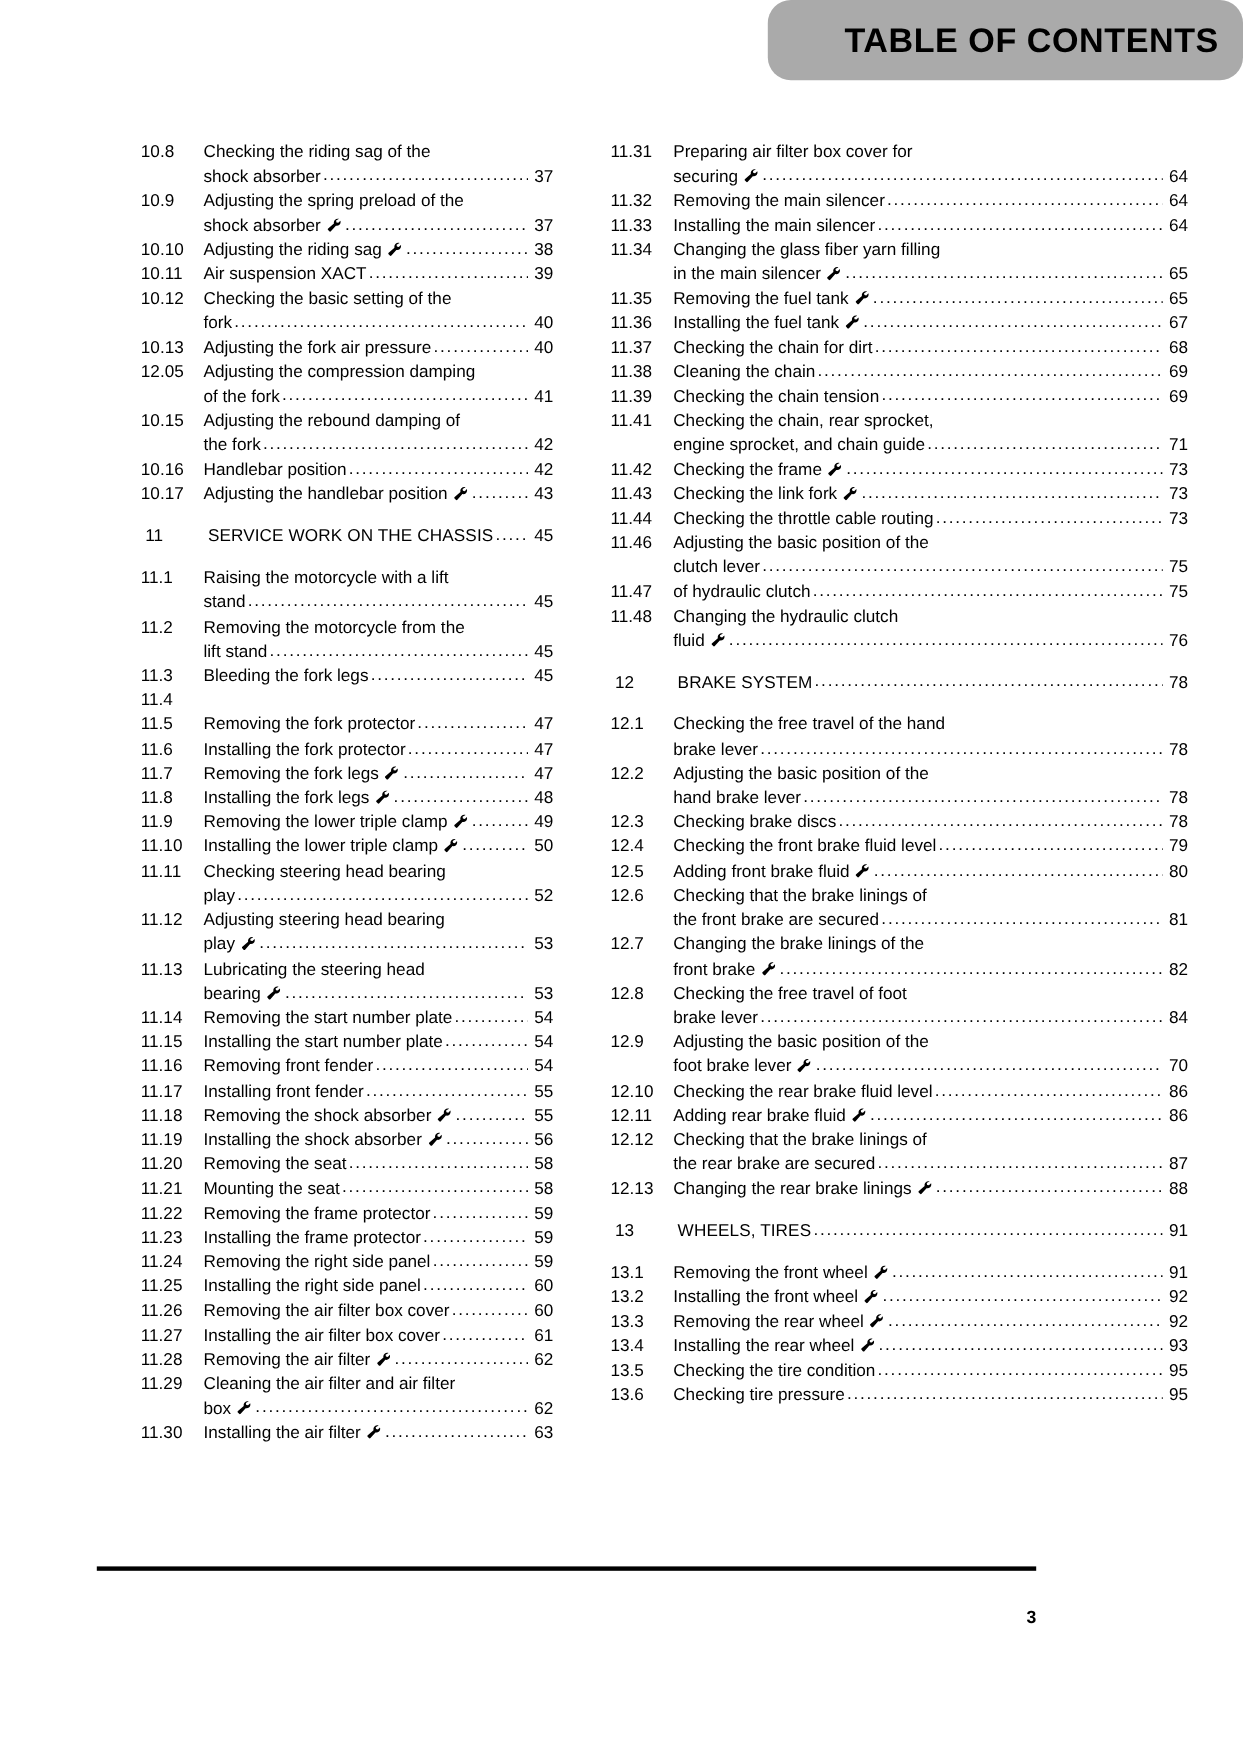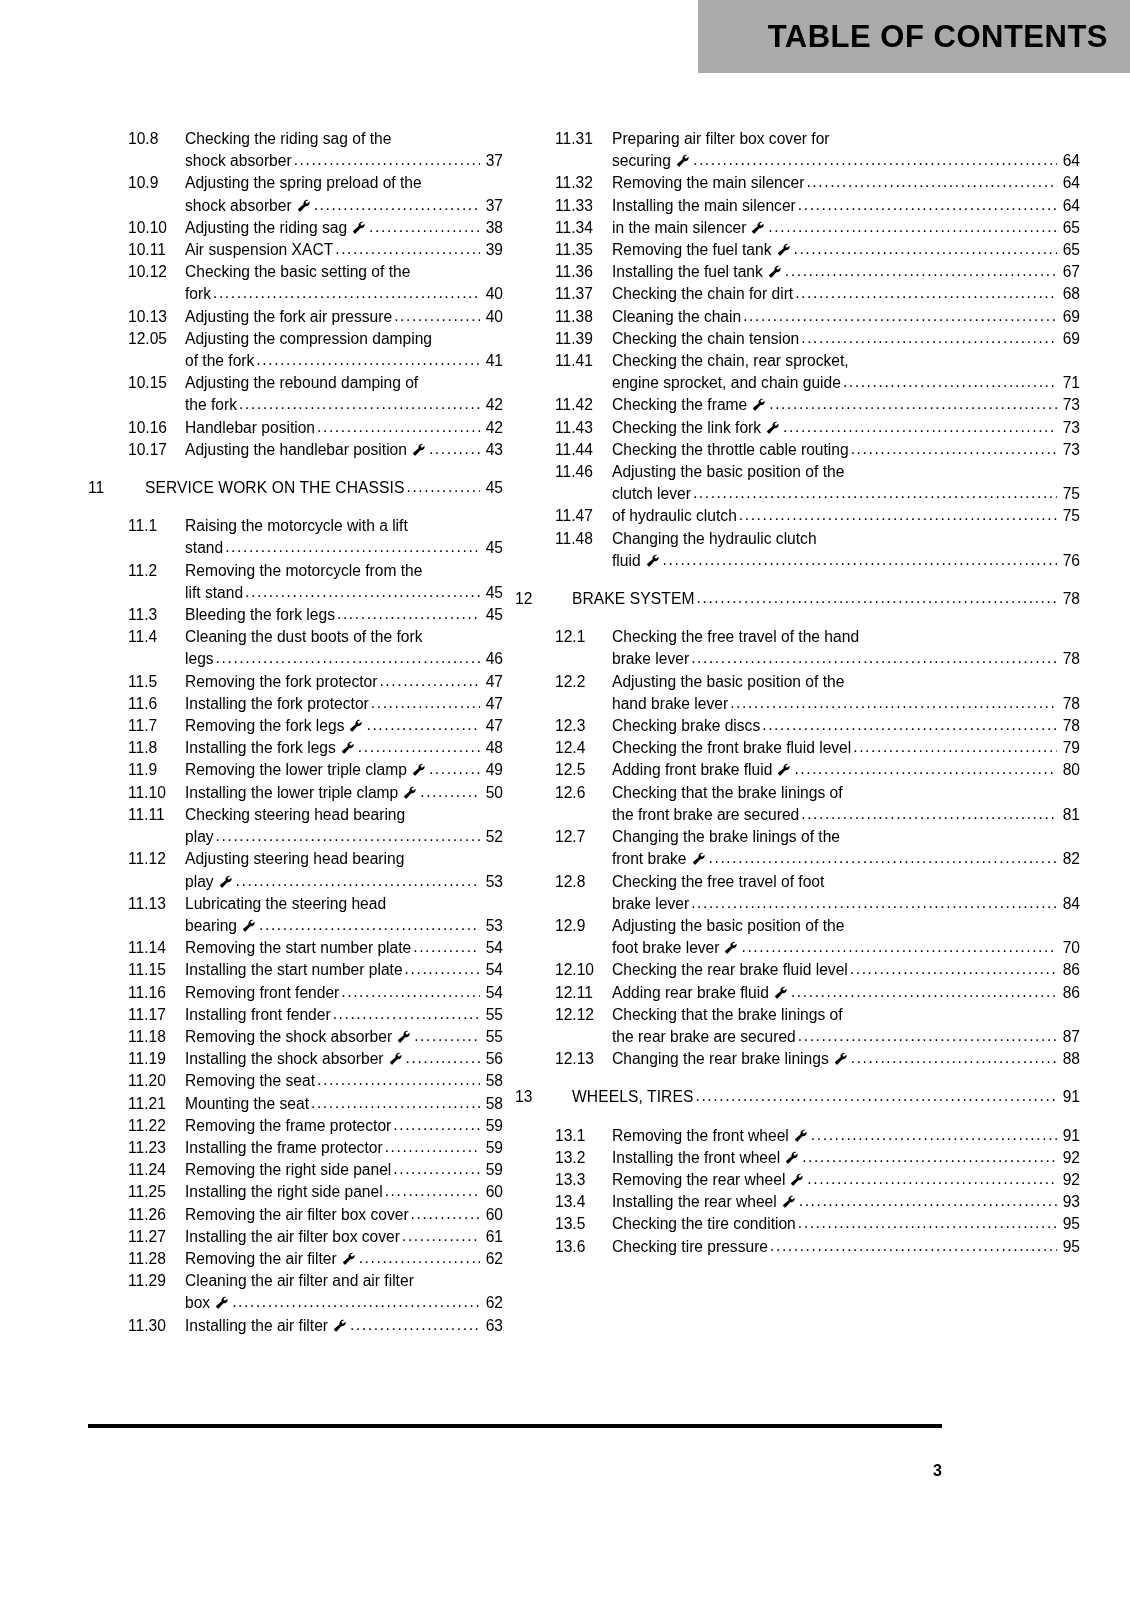--- a/index.html
+++ b/index.html
@@ -72,21 +72,21 @@
     margin-top: 16px;
     margin-bottom: 16px;
   }
 
   .num {
     flex: 0 0 auto;
     width: 57px;
     white-space: nowrap;
     color: #000;
   }
-  .entry.section .num { width: 57px; }
+  .entry.section .num { width: 57px; margin-left: 44px; }
 
   .body {
     flex: 1 1 auto;
     min-width: 0;
     position: relative;
   }
 
   
   .line {
     display: flex;
@@ -147,21 +147,21 @@
     width: 942px;
     text-align: right;
     font-size: 16px;
     font-weight: bold;
     color: #000;
   }
 </style>
 </head>
 <body>
 
-<div id="header-banner" style="background: rgb(170, 170, 170);">
+<div id="header-banner" style="background: rgb(170, 170, 170); border-radius: 21px;">
   <div id="header-title">TABLE OF CONTENTS</div>
 </div>
 
 <div id="toc-columns">
   <div class="toc-column" id="toc-column-left">
       <div class="entry sub">
         <div class="num">10.8</div>
         <div class="body">
           <div class="line nolead">
             <span class="txt">Checking the riding sag of the</span>
@@ -331,30 +331,20 @@
         <div class="body">
           <div class="line">
             <span class="txt">Bleeding the fork legs</span>
             <span class="leader"></span>
             <span class="pg">45</span>
           </div>
         </div>
       </div>
       <div class="entry sub">
         <div class="num">11.4</div>
-        <div class="body">
-          <div class="line nolead">
-            <span class="txt">Cleaning the dust boots of the fork</span>
-          </div>
-          <div class="line">
-            <span class="txt">legs</span>
-            <span class="leader"></span>
-            <span class="pg">46</span>
-          </div>
-        </div>
       </div>
       <div class="entry sub">
         <div class="num">11.5</div>
         <div class="body">
           <div class="line">
             <span class="txt">Removing the fork protector</span>
             <span class="leader"></span>
             <span class="pg">47</span>
           </div>
         </div>
@@ -713,20 +703,23 @@
             <div class="line">
               <span class="txt">Installing the main silencer</span>
               <span class="leader"></span>
               <span class="pg">64</span>
             </div>
           </div>
         </div>
         <div class="entry sub">
           <div class="num">11.34</div>
           <div class="body">
+            <div class="line nolead">
+              <span class="txt">Changing the glass fiber yarn filling</span>
+            </div>
             <div class="line">
               <span class="txt">in the main silencer</span>
               <span class="wrench">
                 <svg viewBox="0 0 16 16" width="15" height="14" xmlns="http://www.w3.org/2000/svg">
                   <path fill="#000000" d="M13.4 1.1 c-1.5 -0.5 -3.2 -0.1 -4.3 1.1 c-1.0 1.0 -1.3 2.4 -1.0 3.7 l-6.0 5.2 c-0.5 0.4 -0.5 1.1 -0.1 1.6 l1.3 1.4 c0.4 0.5 1.2 0.5 1.6 0.0 l5.2 -5.9 c1.3 0.3 2.7 0.0 3.7 -1.0 c1.1 -1.1 1.5 -2.8 1.0 -4.2 l-2.2 2.2 l-1.9 -0.4 l-0.4 -1.9 z"></path>
                 </svg>
               </span>
               <span class="leader"></span>
               <span class="pg">65</span>
             </div>

